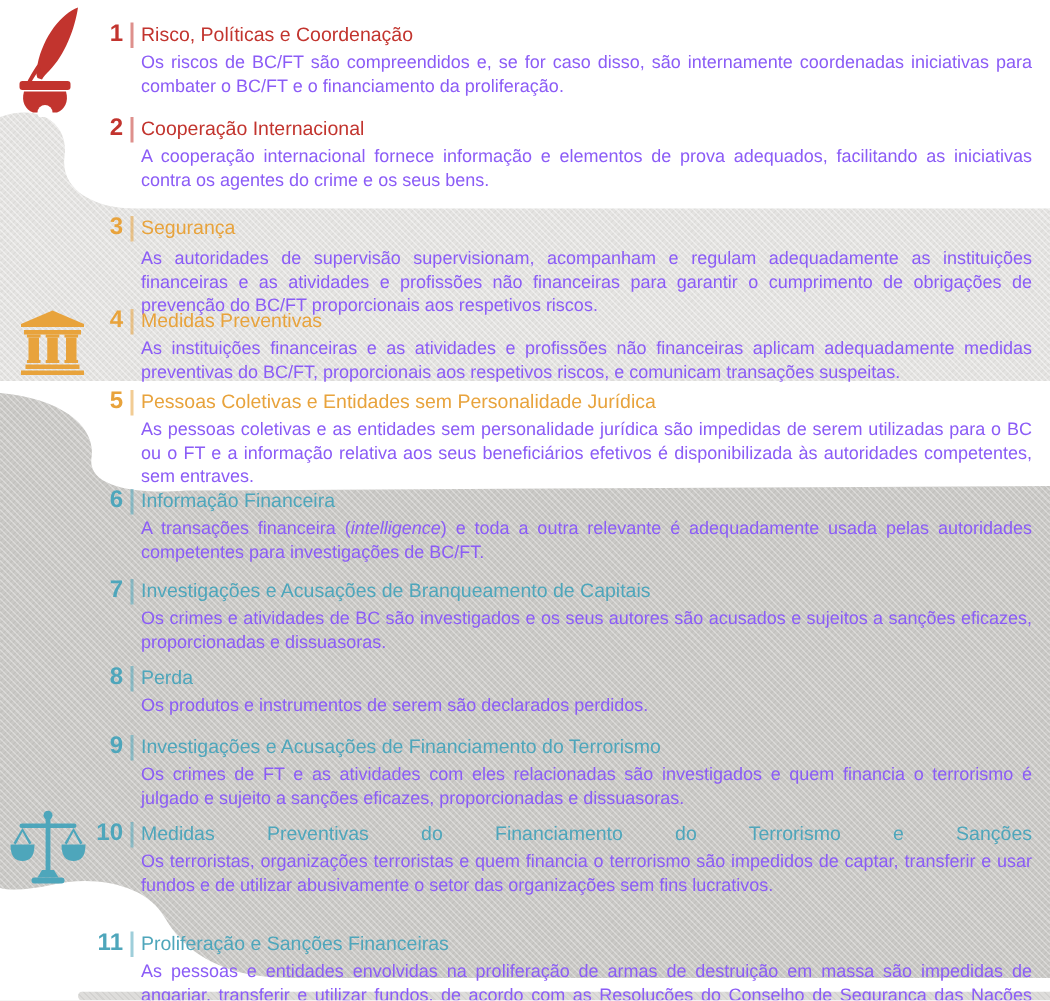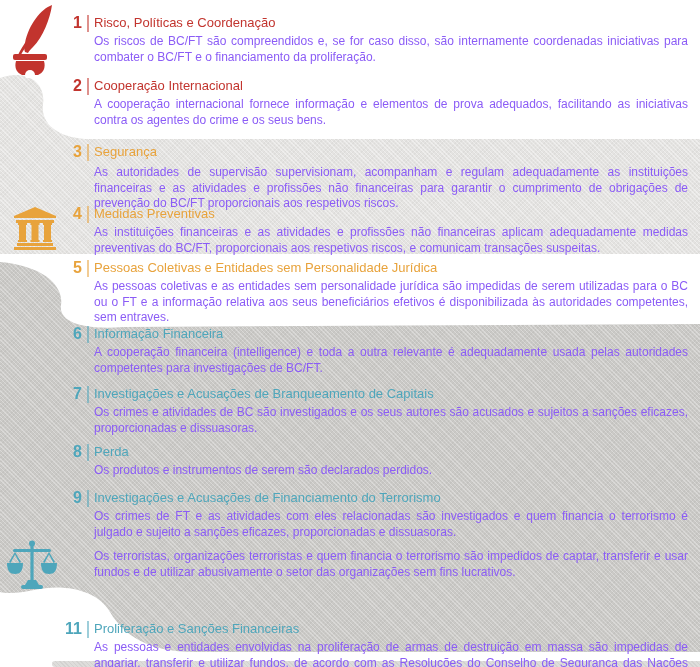--- a/index.html
+++ b/index.html
@@ -41,21 +41,21 @@
   }
   .bar{flex:0 0 2px;width:2px;height:17px;margin:0 5px;background:var(--accent);opacity:.55;}
   .title{
     font-size:13px;line-height:18px;color:var(--accent);white-space:nowrap;
   }
   .title.stretch{flex:1;white-space:normal;text-align:justify;text-align-last:justify;}
   .body{
     margin:2px 0 0 36px;font-size:12px;line-height:15.5px;color:#8b5cf6;
     text-align:justify;
   }
-  .body .it{}
+  .body .it{font-style:italic;}
   
   .icon{position:absolute;}
   .icon svg{display:block;}
 </style>
 </head>
 <body>
 
 <div class="canvas">
 
   <div class="band band-light"></div>
@@ -148,21 +148,21 @@
     </div>
     <p class="body">As pessoas coletivas e as entidades sem personalidade jurídica são impedidas de serem utilizadas para o BC ou o FT e a informação relativa aos seus beneficiários efetivos é disponibilizada às autoridades competentes, sem entraves.</p>
   </section>
 
   <section class="item g-teal" style="top:325px">
     <div class="head">
       <span class="num">6</span>
       <span class="bar"></span>
       <span class="title">Informação Financeira</span>
     </div>
-    <p class="body"><span>A cooperação financeira (</span><span class="it">intelligence</span><span>) e toda a outra relevante é adequadamente usada pelas autoridades competentes para investigações de BC/FT.</span></p>
+    <p class="body"><span>A transações financeira (</span><span class="it">intelligence</span><span>) e toda a outra relevante é adequadamente usada pelas autoridades competentes para investigações de BC/FT.</span></p>
   </section>
 
   <section class="item g-teal" style="top:385px">
     <div class="head">
       <span class="num">7</span>
       <span class="bar"></span>
       <span class="title">Investigações e Acusações de Branqueamento de Capitais</span>
     </div>
     <p class="body">Os crimes e atividades de BC são investigados e os seus autores são acusados e sujeitos a sanções eficazes, proporcionadas e dissuasoras.</p>
   </section>
@@ -179,20 +179,25 @@
   <section class="item g-teal" style="top:489px">
     <div class="head">
       <span class="num">9</span>
       <span class="bar"></span>
       <span class="title">Investigações e Acusações de Financiamento do Terrorismo</span>
     </div>
     <p class="body">Os crimes de FT e as atividades com eles relacionadas são investigados e quem financia o terrorismo é julgado e sujeito a sanções eficazes, proporcionadas e dissuasoras.</p>
   </section>
 
   <section class="item g-teal" style="top:547px">
+    <div class="head">
+      <span class="num">10</span>
+      <span class="bar"></span>
+      <span class="title stretch">Medidas Preventivas do Financiamento do Terrorismo e Sanções</span>
+    </div>
     <p class="body">Os terroristas, organizações terroristas e quem financia o terrorismo são impedidos de captar, transferir e usar fundos e de utilizar abusivamente o setor das organizações sem fins lucrativos.</p>
   </section>
 
   <section class="item g-teal" style="top:620px">
     <div class="head">
       <span class="num">11</span>
       <span class="bar"></span>
       <span class="title">Proliferação e Sanções Financeiras</span>
     </div>
     <p class="body">As pessoas e entidades envolvidas na proliferação de armas de destruição em massa são impedidas de angariar, transferir e utilizar fundos, de acordo com as Resoluções do Conselho de Segurança das Nações Unidas relevantes.</p>

